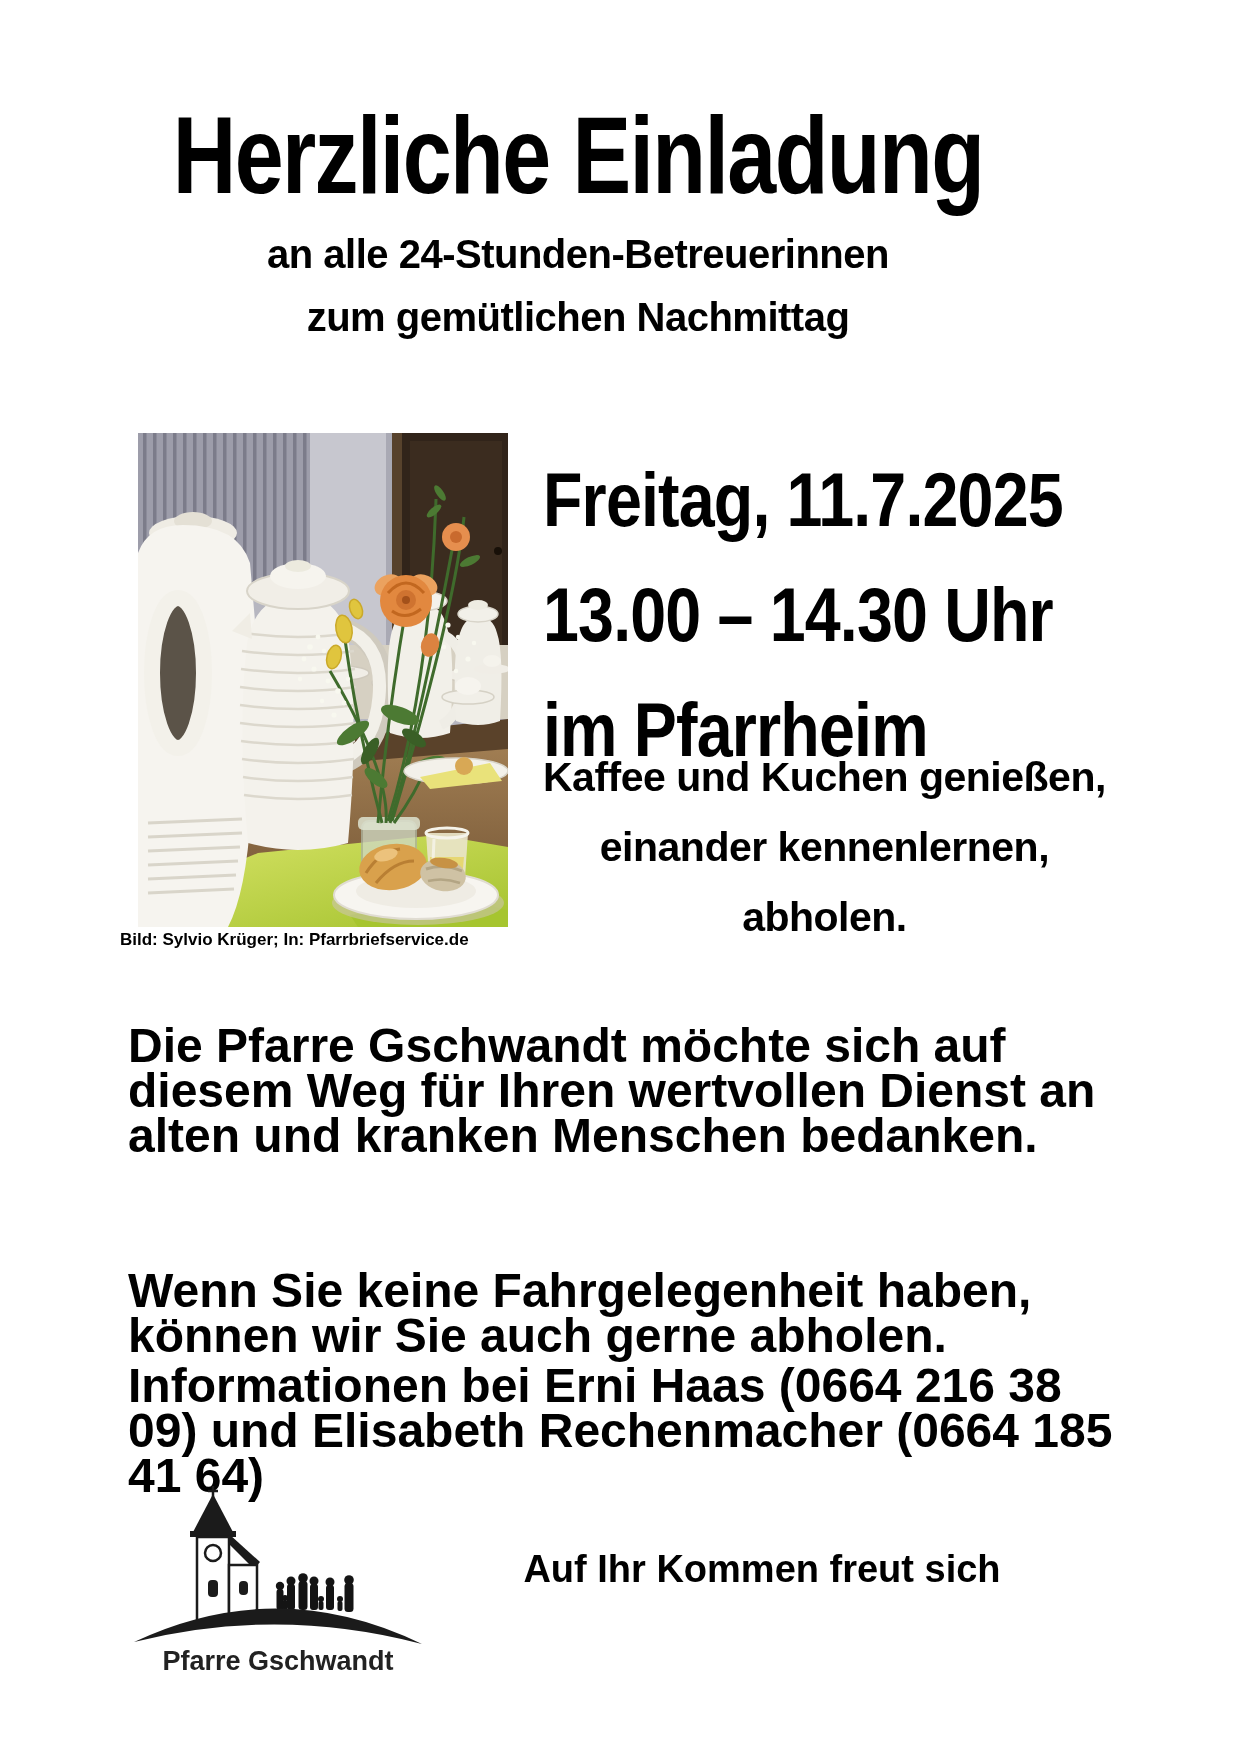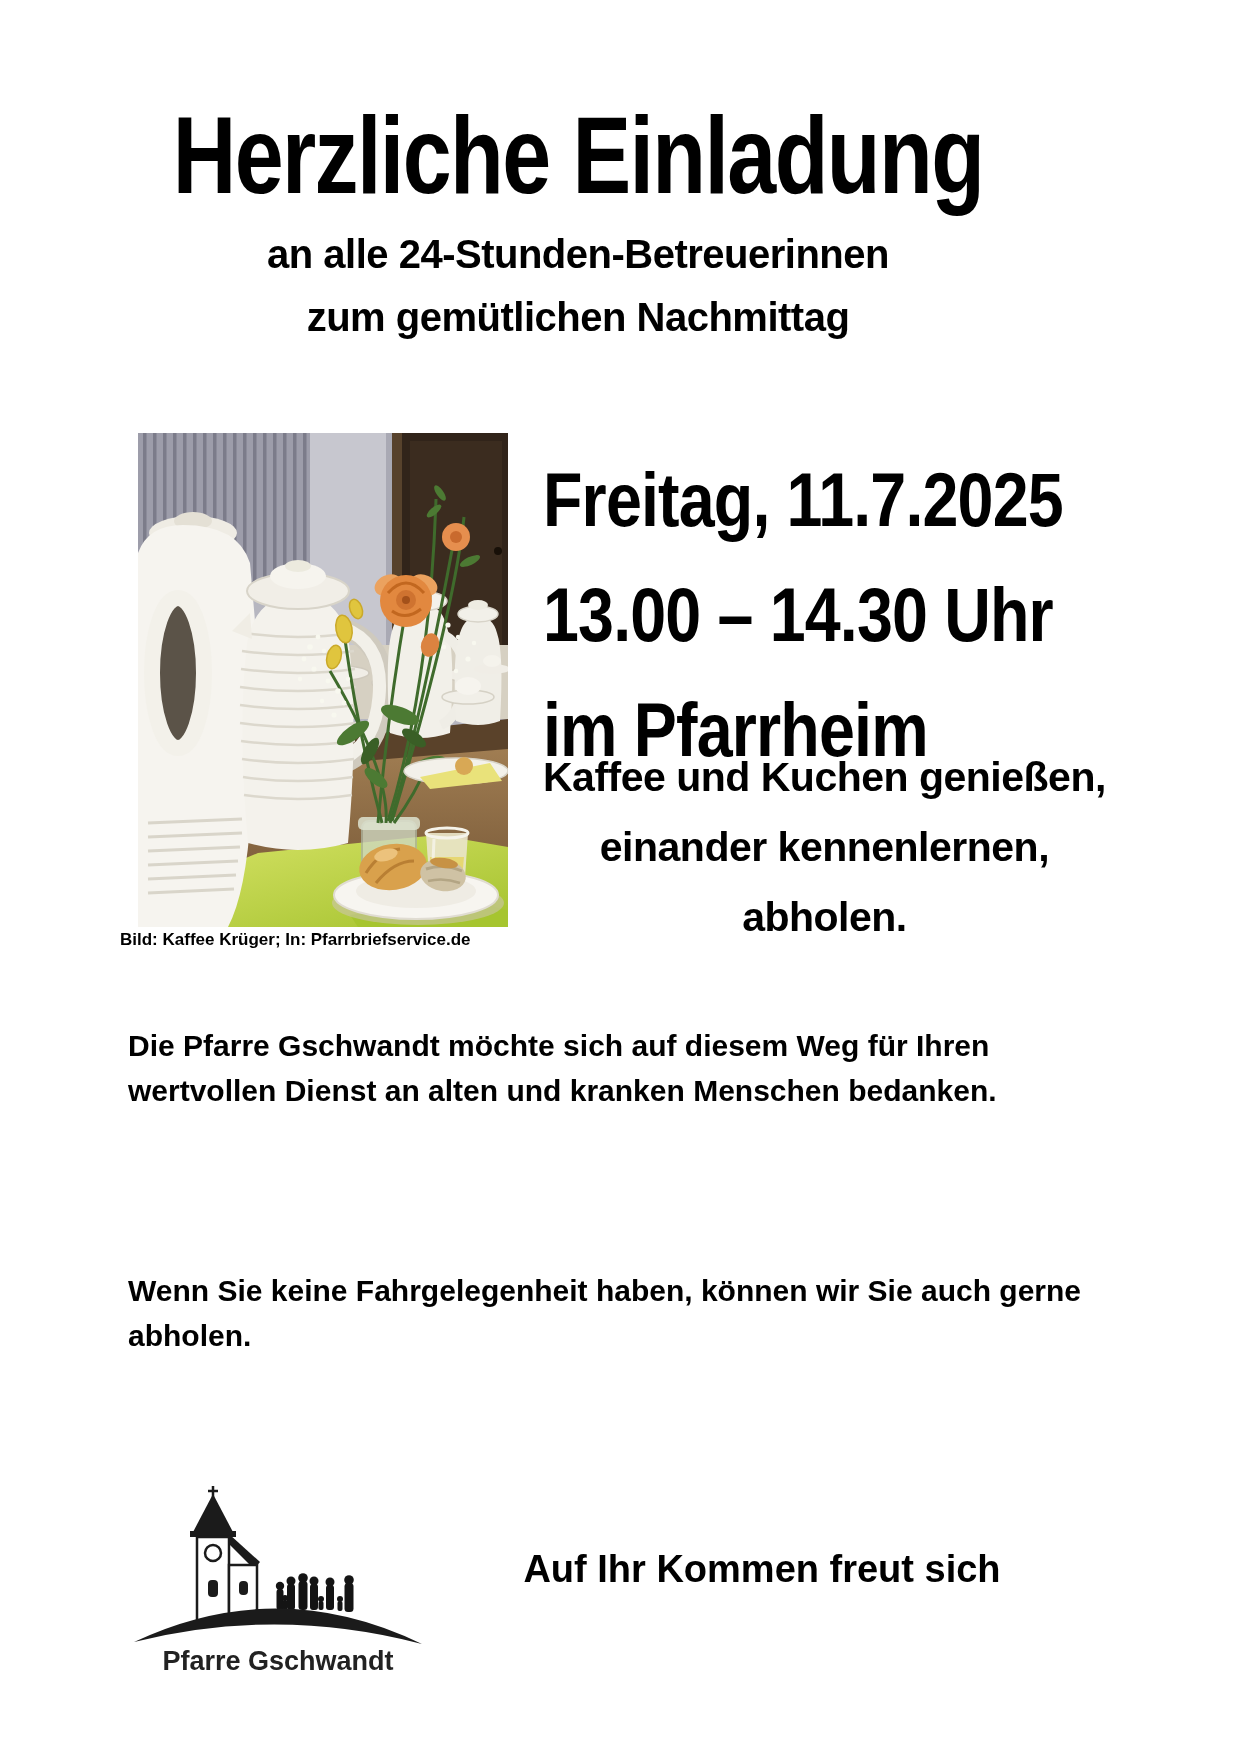--- a/index.html
+++ b/index.html
@@ -25,21 +25,21 @@
   .when{
     position:absolute;left:543px;top:442px;font-size:76px;line-height:115px;
     white-space:nowrap;transform:scaleX(0.85);transform-origin:left top;
     letter-spacing:-1px;
   }
   .activities{
     position:absolute;left:543px;top:742px;font-size:41px;line-height:70px;
     white-space:nowrap;letter-spacing:-0.5px;text-align:center;
   }
   .para{
-    position:absolute;left:128px;width:1012px;font-size:30px;line-height:45px;
+    position:absolute;left:128px;width:1012px;font-size:48px;line-height:45px;
   }
   .para.p1{top:1023px;}
   .para.p2{top:1248px;margin-top:20px;}
   .para.p3{top:1363px;}
   .logo{position:absolute;left:128px;top:1482px;width:300px;height:200px;}
   .logo svg{display:block;width:300px;height:200px;}
   .closing{
     position:absolute;left:430px;top:1533px;width:664px;text-align:center;
     font-size:38px;line-height:72px;white-space:nowrap;
   }
@@ -236,36 +236,37 @@
         <ellipse cx="248" cy="422" rx="12" ry="6" fill="#ecc27c" transform="rotate(-15 248 422)"></ellipse>
 
         <ellipse cx="305" cy="442" rx="23" ry="16" fill="#cfc2a4" transform="rotate(10 305 442)"></ellipse>
         <path d="M288,436 Q306,430 324,438" fill="none" stroke="#b3a584" stroke-width="3"></path>
         <path d="M290,448 Q306,444 322,450" fill="none" stroke="#b3a584" stroke-width="2.5"></path>
         <ellipse cx="306" cy="430" rx="14" ry="5" fill="#c79244" transform="rotate(8 306 430)"></ellipse>
       </g>
     </svg>
   </div>
 
-  <div class="caption">Bild: Kaffee Krüger; In: Pfarrbriefservice.de</div>
+  <div class="caption">Bild: Sylvio Krüger; In: Pfarrbriefservice.de</div>
 
   <div class="when">
     <div>Freitag, 11.7.2025</div>
     <div>13.00 – 14.30 Uhr</div>
     <div>im Pfarrheim</div>
   </div>
 
   <div class="activities">
     <div>Kaffee und Kuchen genießen,</div>
     <div>einander kennenlernen,</div>
     <div>abholen.</div>
   </div>
 
   <div class="para p1">Die Pfarre Gschwandt möchte sich auf diesem Weg für Ihren wertvollen Dienst an alten und kranken Menschen bedanken.</div>
   <div class="para p2">Wenn Sie keine Fahrgelegenheit haben, können wir Sie auch gerne abholen.</div>
+  <div class="para p3">Informationen bei Erni Haas (0664 216 38 09) und Elisabeth Rechenmacher (0664 185 41 64)</div>
 
   <div class="logo">
     <svg viewBox="0 0 300 200" xmlns="http://www.w3.org/2000/svg">
       <g>
         <line x1="85" y1="4" x2="85" y2="16" stroke="#1b1b1b" stroke-width="2.5"></line>
         <line x1="80" y1="9" x2="90" y2="9" stroke="#1b1b1b" stroke-width="2.5"></line>
         <polygon points="64,52 106,52 85,12" fill="#1b1b1b"></polygon>
         <rect x="62" y="49" width="46" height="6" fill="#1b1b1b"></rect>
         <rect x="69" y="55" width="32" height="85" fill="#ffffff" stroke="#1b1b1b" stroke-width="2.5"></rect>
         <circle cx="85" cy="71" r="8" fill="#ffffff" stroke="#1b1b1b" stroke-width="2.5"></circle>

